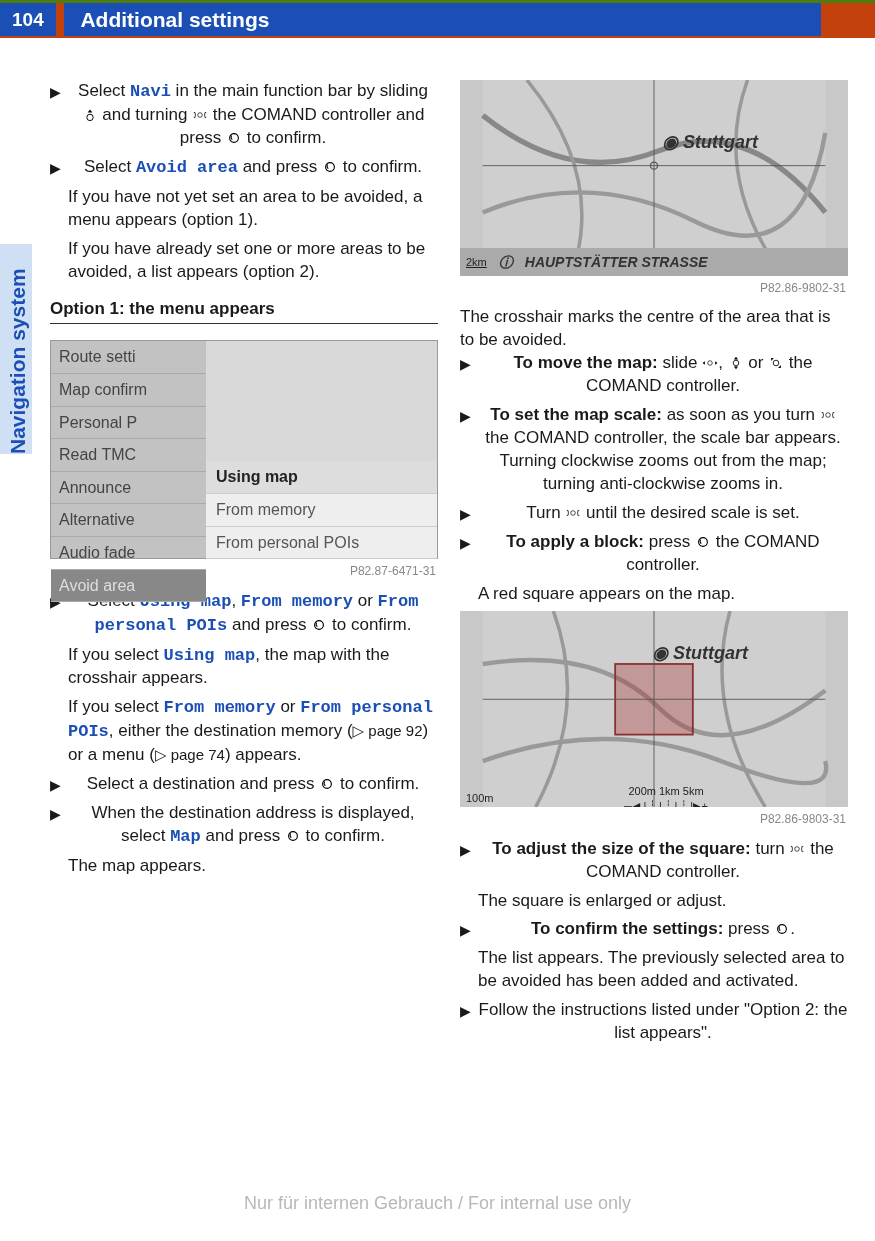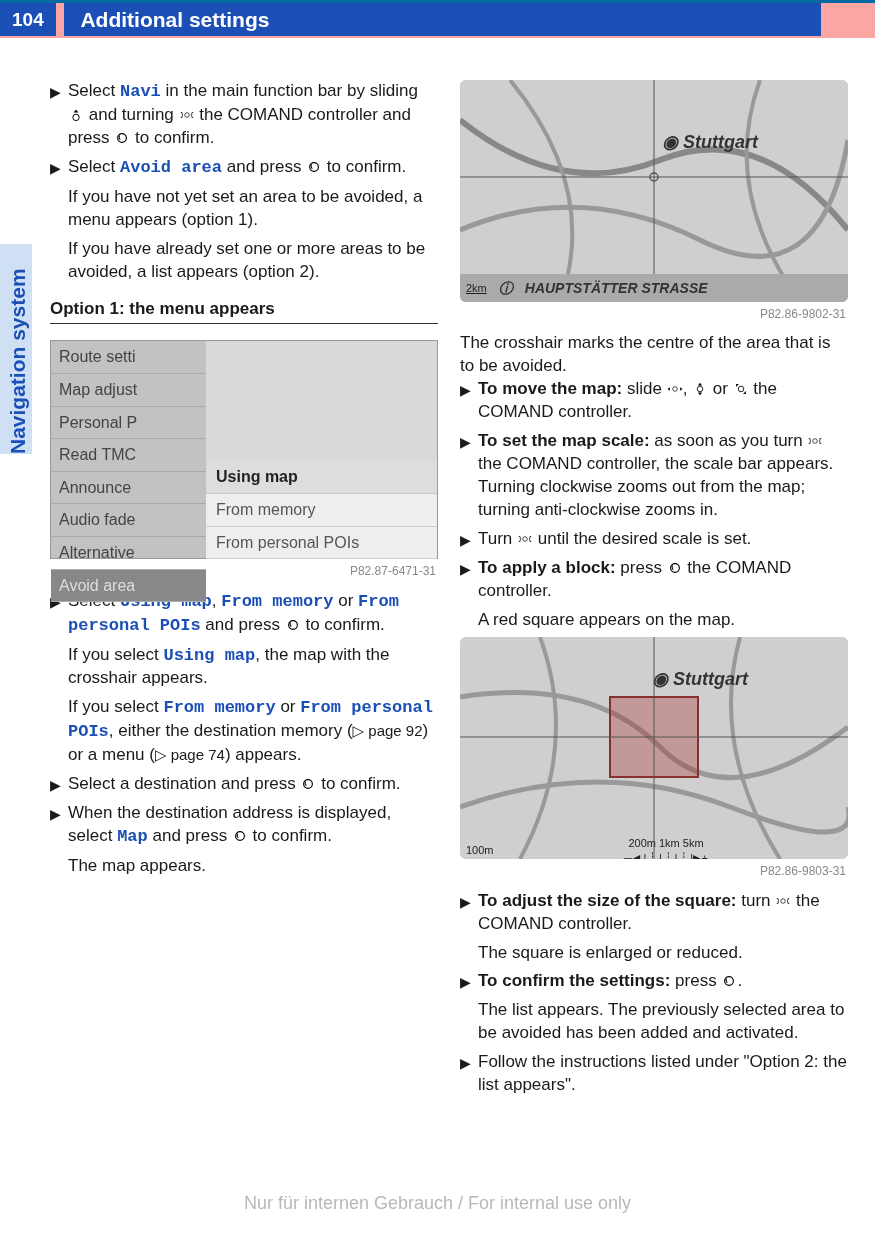--- a/index.html
+++ b/index.html
@@ -9,22 +9,22 @@
     height: 1241px;
     background: #fff;
     color: #1a1a1a;
     position: relative;
     font-size: 17px;
     line-height: 1.35;
   }
   
   .header {
     height: 38px;
-    background: #fca5a5;
-    border-top: 3px solid #0369a1;
+    background: #c2410c;
+    border-top: 3px solid #4d7c0f;
   }
   .page-num-box {
     display: inline-block;
     background: #1b4fb5;
     color: #fff;
     font-weight: bold;
     height: 33px;
     line-height: 33px;
     padding: 0 12px;
     vertical-align: top;
@@ -79,20 +79,21 @@
     margin-bottom: 6px;
   }
   .bullet {
     width: 18px;
     flex-shrink: 0;
     font-size: 14px;
     padding-top: 3px;
   }
   .item-body {
     flex: 1;
+    text-align: center;
   }
   .sub-body {
     margin-left: 18px;
     margin-top: 0;
     margin-bottom: 6px;
   }
   .menu-term {
     color: #1b4fb5;
     font-family: "Courier New", monospace;
     font-weight: 600;
@@ -135,26 +136,25 @@
   .right-list div { padding: 5px 10px; border-bottom: 1px solid #ccc; }
   .right-list .hl { background: #ddd; color: #222; font-weight: bold; }
   .caption {
     text-align: right;
     font-size: 12px;
     color: #888;
     margin: 4px 2px 10px 0;
   }
   .map-placeholder {
     width: 388px;
-    height: 222px;
+    height: 196px;
     background: #c8c8c8;
     position: relative;
     overflow: hidden;
     margin-top: 0;
-    border-radius: 6px;
   }
   .map-placeholder svg { width: 100%; height: 100%; }
   .map-label-bar {
     position: absolute;
     bottom: 0;
     left: 0; right: 0;
     background: #aaa;
     height: 28px;
     display: flex;
     align-items: center;
@@ -254,26 +254,26 @@
       </div>
     </div>
     <div class="sub-body">If you have not yet set an area to be avoided, a menu appears (option 1).</div>
     <div class="sub-body">If you have already set one or more areas to be avoided, a list appears (option 2).</div>
 
     <div class="heading">Option 1: the menu appears</div>
 
     <div class="screenshot-menu">
       <div class="left-list">
         <div>Route setti</div>
-        <div>Map adjust</div>
+        <div>Map confirm</div>
         <div>Personal P</div>
         <div>Read TMC</div>
         <div>Announce</div>
+        <div>Alternative</div>
         <div>Audio fade</div>
-        <div>Alternative</div>
         <div class="sel">Avoid area</div>
       </div>
       <div class="right-list">
         <div class="hl">Using map</div>
         <div>From memory</div>
         <div>From personal POIs</div>
       </div>
     </div>
     <div class="caption">P82.87-6471-31</div>
 
@@ -415,21 +415,21 @@
     <div class="list-item">
       <div class="bullet">▶</div>
       <div class="item-body">
         <span class="bold">To adjust the size of the square:</span><span> turn </span><svg class="icn" viewBox="0 0 28 16">
             <path d="M3 4 Q6 1 6 8 Q6 15 3 12" fill="none" stroke="#000" stroke-width="1.3"></path>
             <circle cx="14" cy="8" r="4" fill="none" stroke="#000" stroke-width="1.2"></circle>
             <path d="M25 4 Q22 1 22 8 Q22 15 25 12" fill="none" stroke="#000" stroke-width="1.3"></path>
           </svg><span> the COMAND controller.</span>
       </div>
     </div>
-    <div class="sub-body">The square is enlarged or reduced.</div>
+    <div class="sub-body">The square is enlarged or adjust.</div>
 
     <div class="list-item">
       <div class="bullet">▶</div>
       <div class="item-body">
         <span class="bold">To confirm the settings:</span><span> press </span><svg class="icn" viewBox="0 0 16 16">
             <circle cx="8" cy="8" r="5" fill="none" stroke="#000" stroke-width="1.3"></circle>
             <path d="M5 5 Q4 8 6 10" fill="none" stroke="#000" stroke-width="1.3"></path>
           </svg><span>.</span>
       </div>
     </div>

